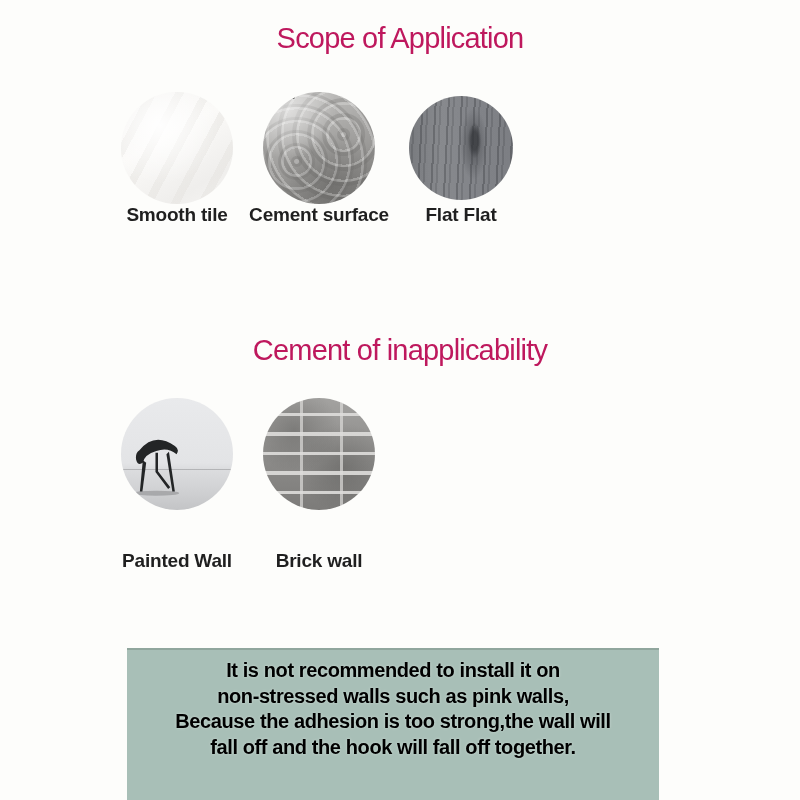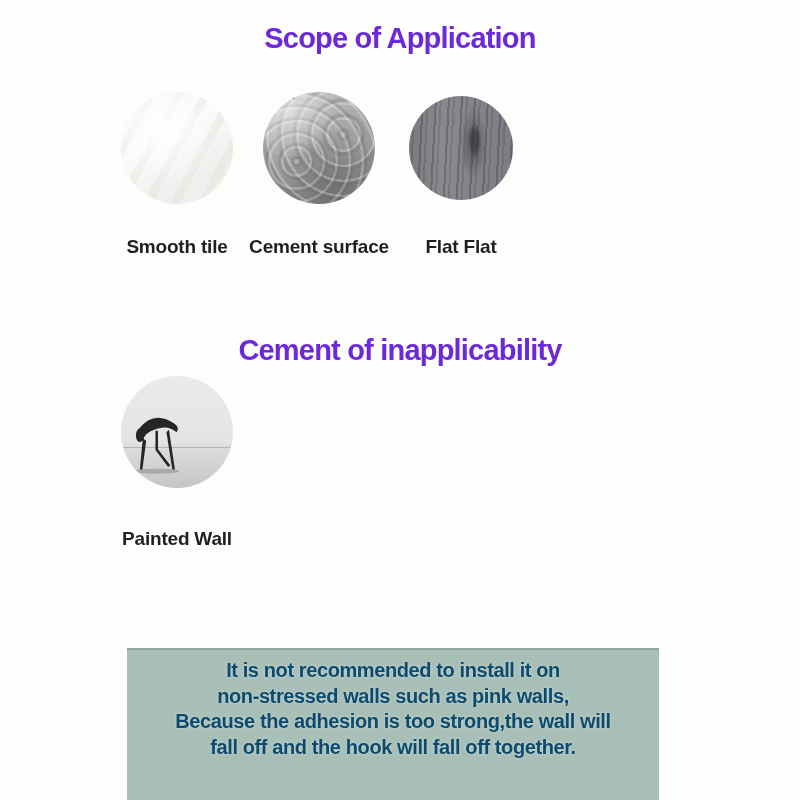--- a/index.html
+++ b/index.html
@@ -14,55 +14,54 @@
     overflow: hidden;
     background: #fdfdfb;
   }
 
   
   .section-title {
     position: absolute;
     left: 0; width: 800px;
     text-align: center;
     font-size: 29px;
-    font-weight: 700;
+    font-weight: 400;
     letter-spacing: -0.8px;
-    color: #6d28d9;
+    color: #be185d;
   }
   .title-1 { top: 22px; }
   .title-2 { top: 334px; }
 
   
   .swatch-row {
     position: absolute;
     left: 106px; width: 568px;
     display: flex;
   }
   .row-1 { top: 92px; }
-  .row-2 { top: 376px; align-items: flex-end; }
+  .row-2 { top: 398px; align-items: flex-end; }
   .swatch-item {
     width: 142px;
     display: flex;
     flex-direction: column;
     align-items: center;
   }
   .circle-wrap {
     height: 112px; width: 112px;
     display: flex; align-items: center; justify-content: center;
   }
   .circle {
     width: 112px; height: 112px;
     border-radius: 50%;
     position: relative;
     overflow: hidden;
   }
   .circle.sz-104 { width: 104px; height: 104px; }
   .circle.sz-106 { width: 106px; height: 106px; }
   .swatch-label {
-    margin-top: 32px;
     font-size: 19px;
     font-weight: 700;
     letter-spacing: -0.2px;
     color: #1f1f1f;
     white-space: nowrap;
   }
   .row-2 .swatch-label { margin-top: 40px; }
 
   
   .tx-smooth-tile {
@@ -142,21 +141,21 @@
     border-top: 2px solid rgba(124,145,137,0.55);
     box-sizing: border-box;
     padding-top: 8px;
     text-align: center;
   }
   .warning-line {
     font-size: 20px;
     font-weight: 700;
     letter-spacing: -0.4px;
     line-height: 25.6px;
-    color: #0c4a6e;
+    color: #000000;
     text-shadow: 0 0 3px rgba(233,243,238,0.55);
     white-space: nowrap;
   }
 </style>
 </head>
 <body>
 
 <div class="page">
 
   <div class="section-title title-1">Scope of Application</div>
@@ -203,20 +202,26 @@
             <path d="M14 28 L 10.5 65 L 13.5 65 L 18 31 Z" fill="#232526"></path>
             <path d="M45 18 L 52 65 L 49 65 L 42 21 Z" fill="#232526"></path>
             <path d="M29 19 L 29 42 L 44 62 L 46.5 60 L 32 41 L 32 19 Z" fill="#232526"></path>
           </svg>
         </div>
       </div>
       <div class="swatch-label">Painted Wall</div>
     </div>
 
 
+    <div class="swatch-item">
+      <div class="circle-wrap">
+        <div class="circle tx-brick-wall"></div>
+      </div>
+      <div class="swatch-label">Brick wall</div>
+    </div>
 
 
   </div>
 
   <div class="warning-box">
     <div class="warning-line">It is not recommended to install it on</div>
     <div class="warning-line">non-stressed walls such as pink walls,</div>
     <div class="warning-line">Because the adhesion is too strong,the wall will</div>
     <div class="warning-line">fall off and the hook will fall off together.</div>
   </div>

